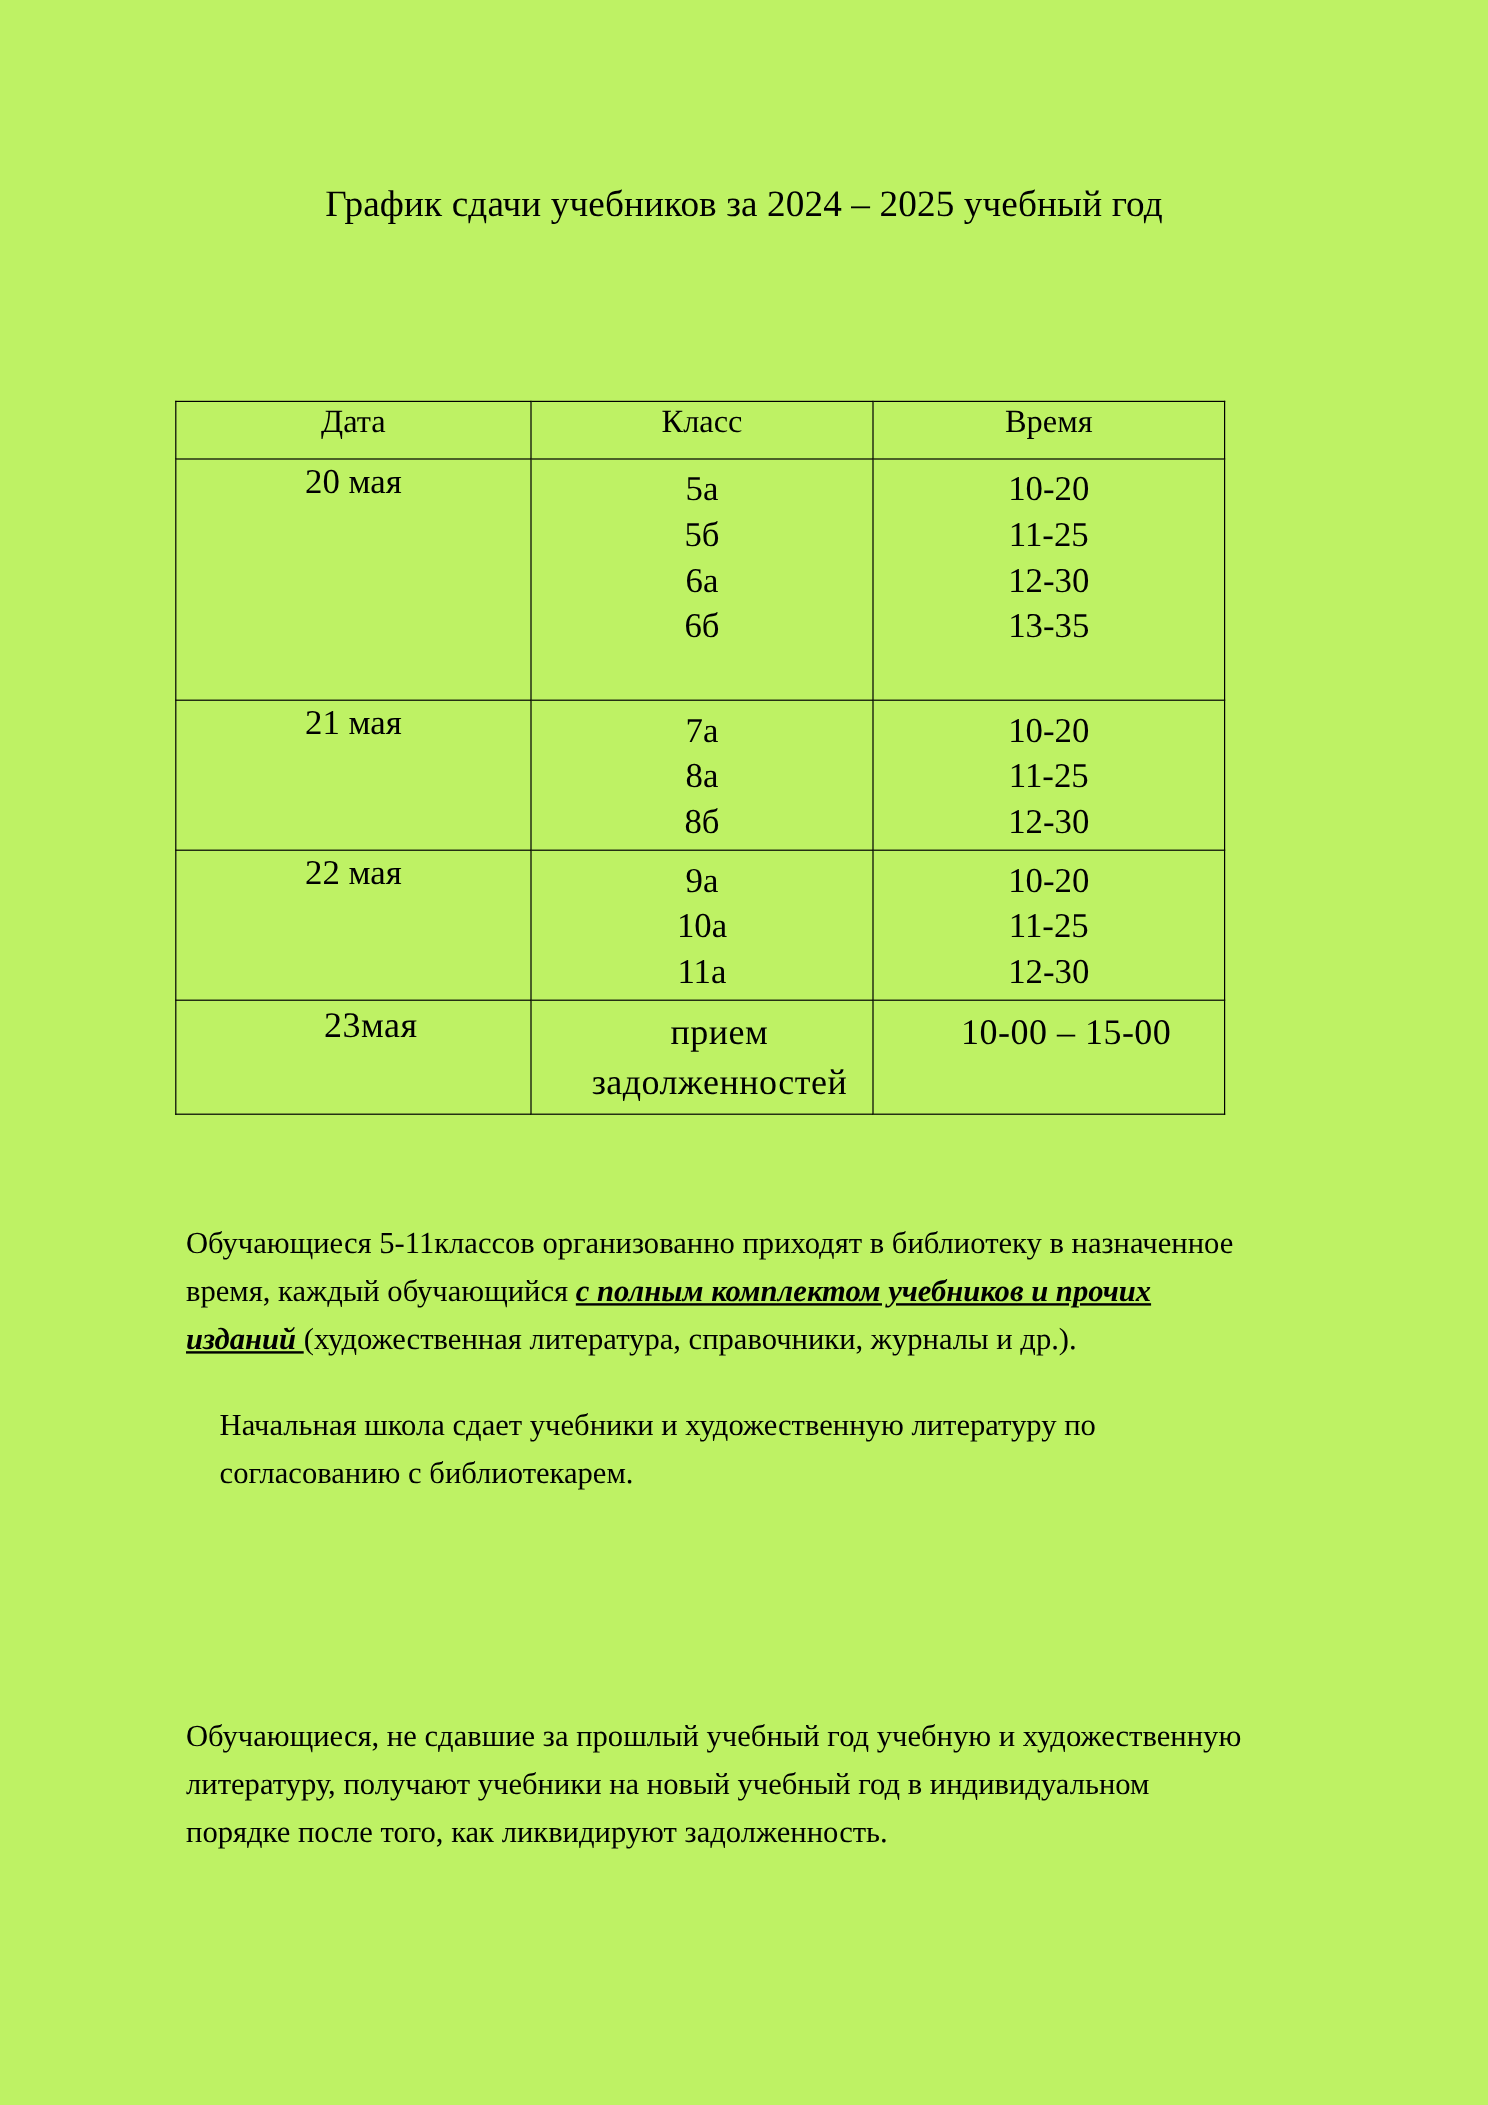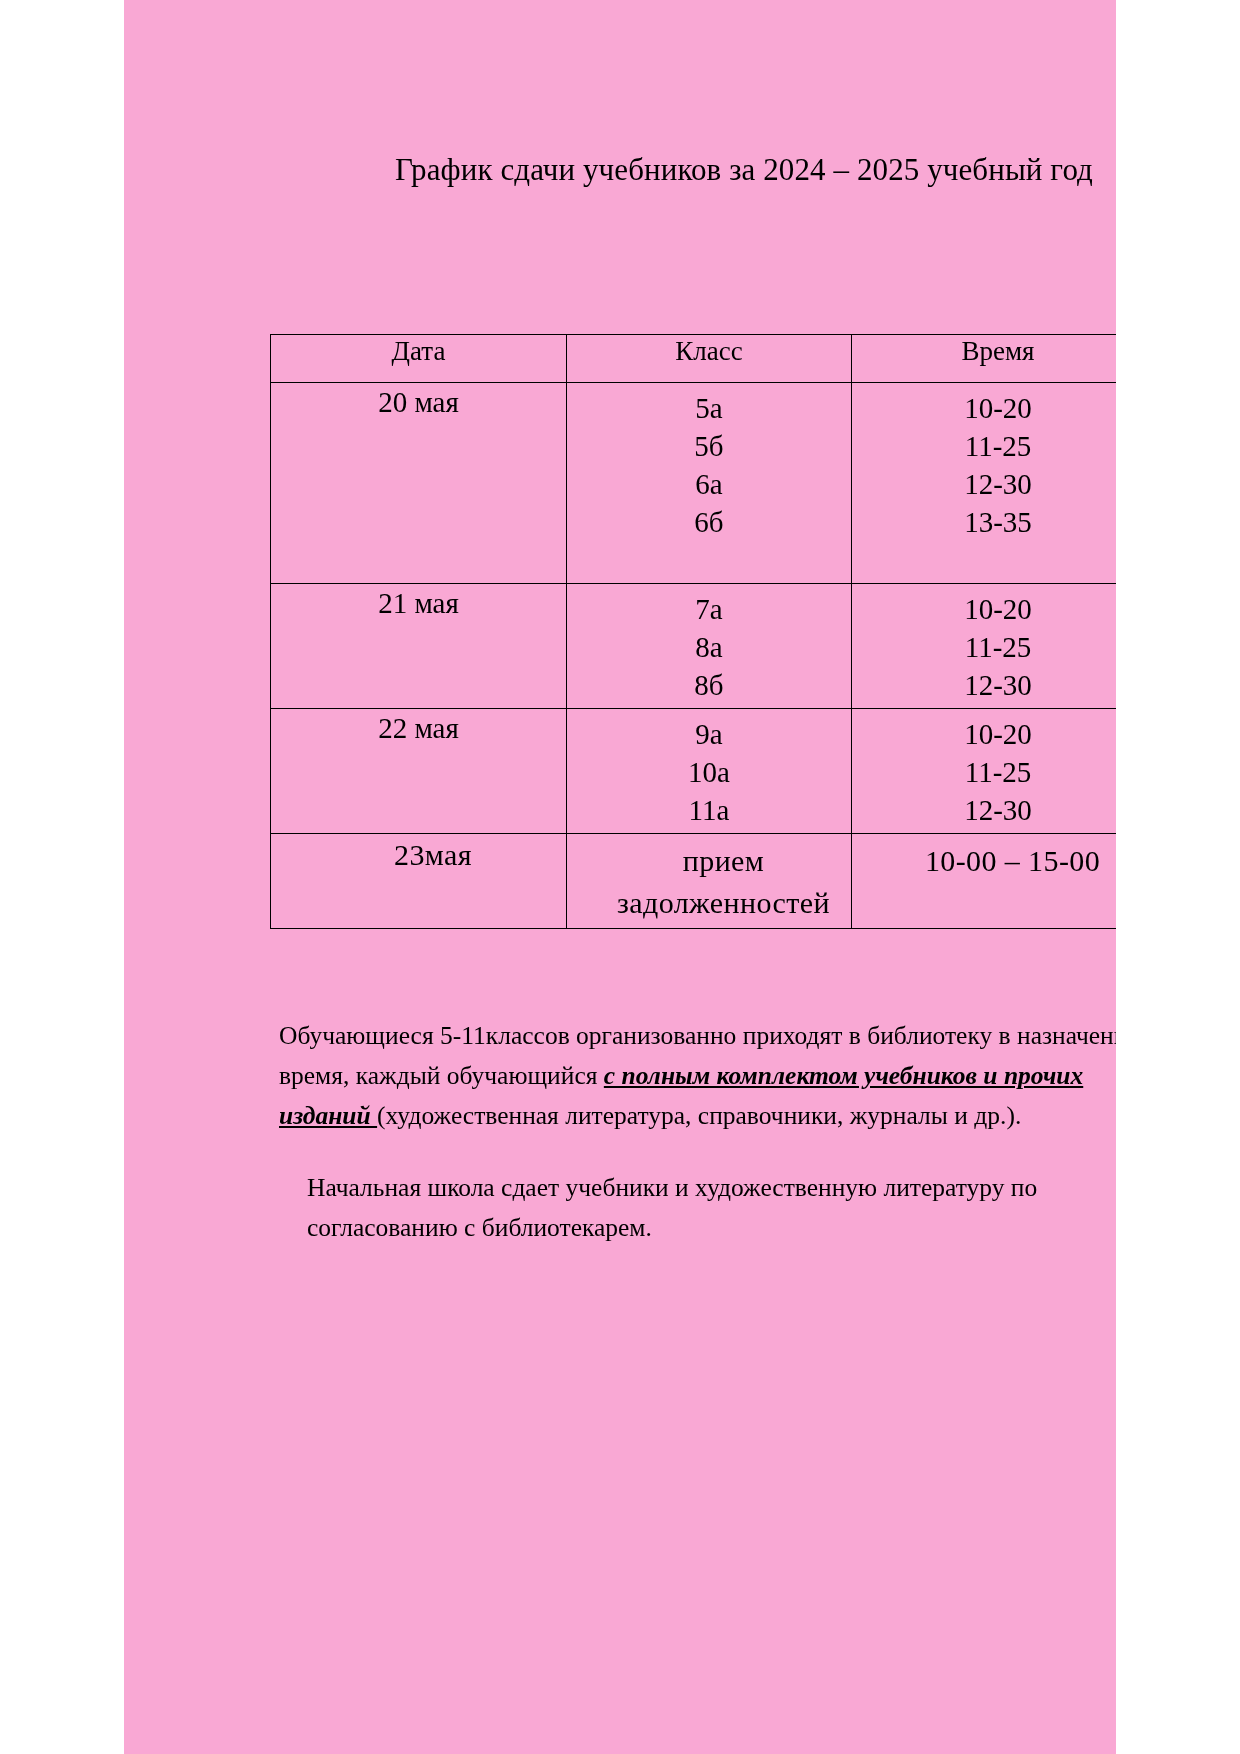--- a/index.html
+++ b/index.html
@@ -3,23 +3,23 @@
 <meta charset="utf-8">
 <title>График сдачи учебников</title>
 <style>
   html, body {
     margin: 0;
     padding: 0;
     background: #ffffff;
   }
   .page {
     position: relative;
-    width: 992px;
+    width: 1240px;
     height: 1754px;
-    background: #f9a8d4;
+    background: #bef264;
     margin: 0 auto;
     overflow: hidden;
     font-family: "Liberation Serif", "DejaVu Serif", serif;
     color: #000000;
   }
 
   
   .doc-title {
     position: absolute;
     left: 0;
@@ -249,14 +249,17 @@
 
   <div class="body-block" id="para-group-1">
     <p><span>Обучающиеся 5-11классов организованно приходят в библиотеку в назначенное время, каждый обучающийся </span><span class="emph">с полным комплектом учебников и прочих изданий </span><span>(художественная литература, справочники, журналы и др.).</span></p>
   </div>
 
   <div class="body-block" id="para-group-2">
     <p>Начальная школа сдает учебники и художественную литературу по согласованию с библиотекарем.</p>
   </div>
 
 
+  <div class="body-block" id="para-group-4">
+    <p>Обучающиеся, не сдавшие за прошлый учебный год учебную и художественную литературу, получают учебники на новый учебный год в индивидуальном порядке после того, как ликвидируют задолженность.</p>
+  </div>
 
 </div>
 
 </body></html>

